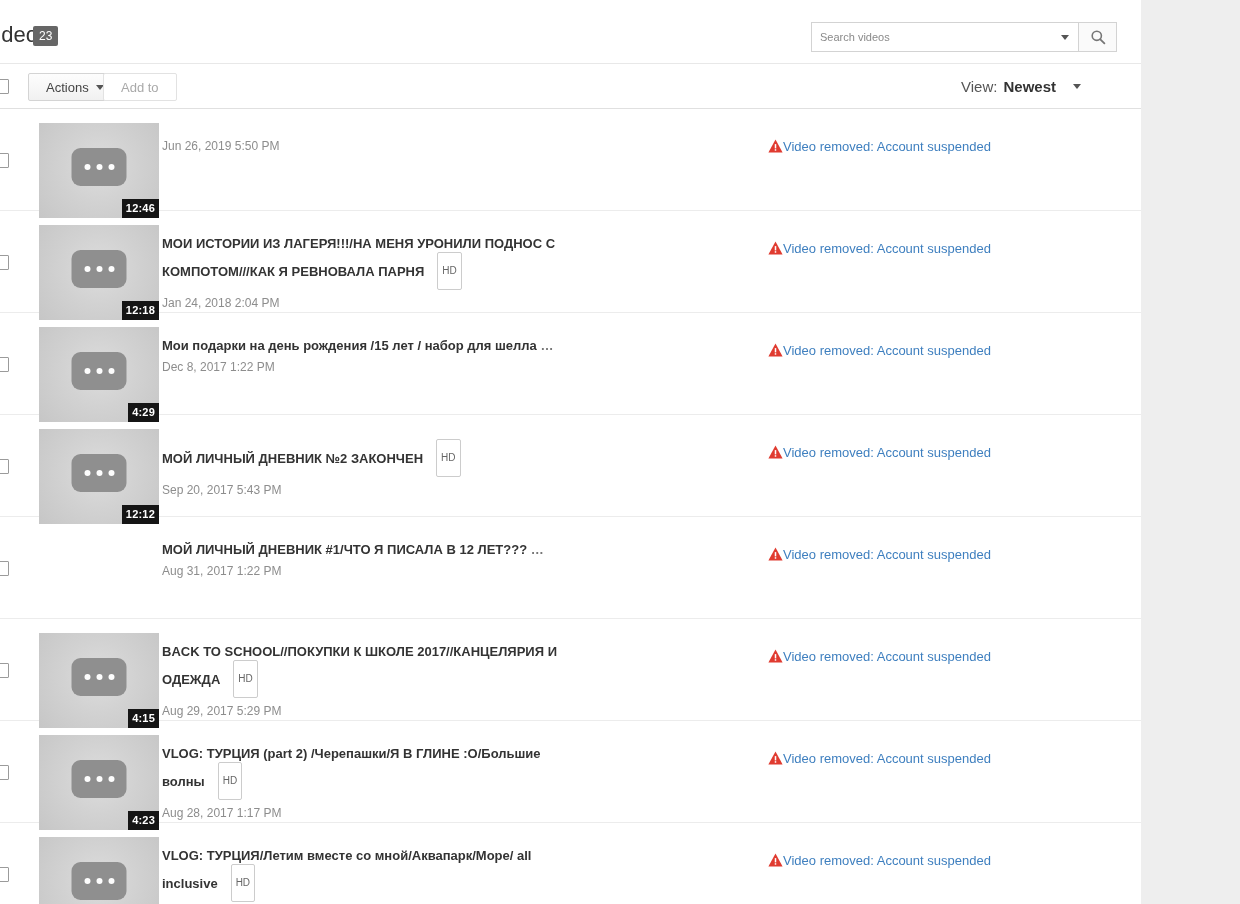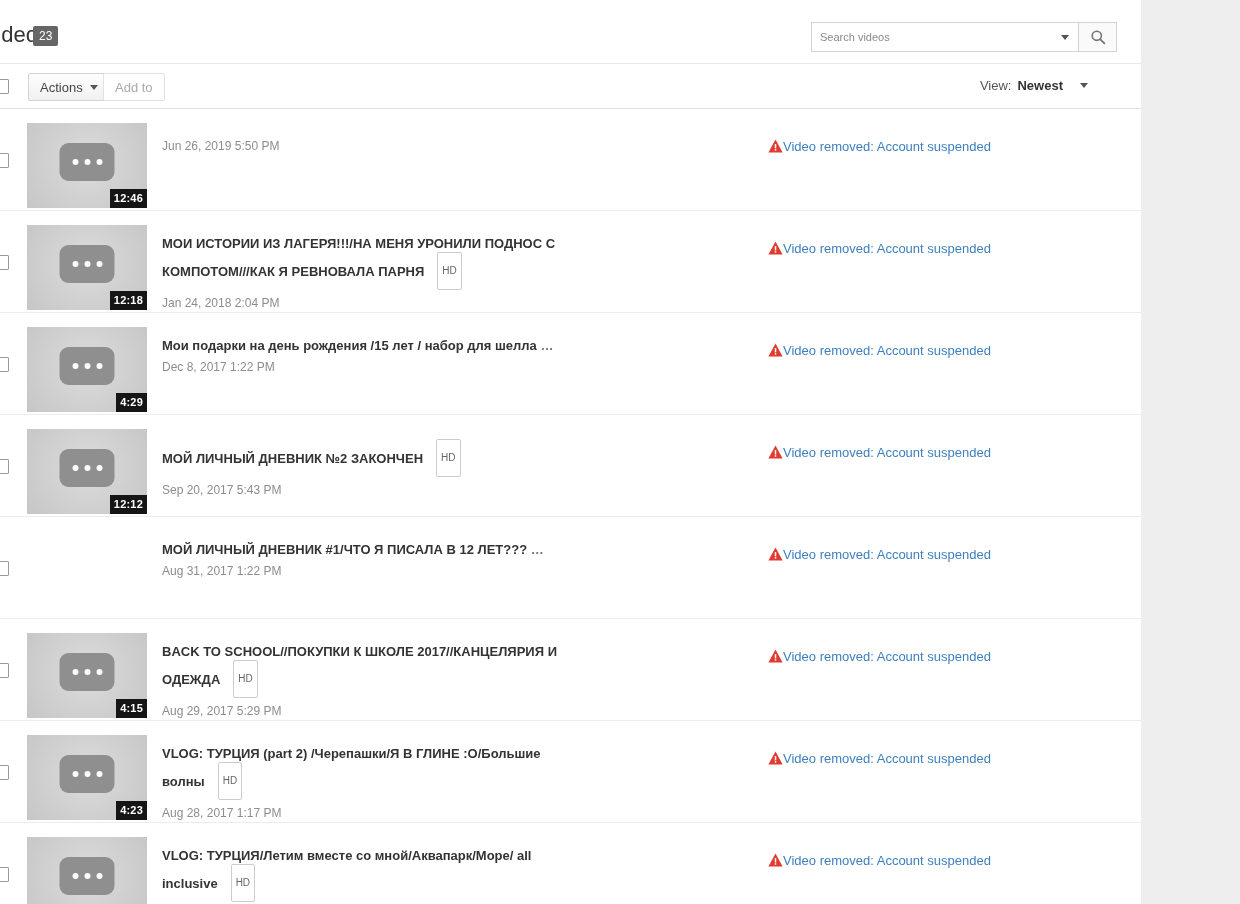--- a/index.html
+++ b/index.html
@@ -115,21 +115,21 @@
   .toolbar .cb { left: -6px; top: 15px; }
   .btn {
     position: absolute;
     height: 28px;
     border: 1px solid #d4d4d4;
     border-radius: 2px;
     background: linear-gradient(#fdfdfd, #f1f1f1);
     color: #444444;
     font-size: 13px;
     font-family: "Liberation Sans", sans-serif;
-    padding: 0 11px;
+    padding: 0 17px;
     display: flex;
     align-items: center;
     gap: 7px;
     cursor: pointer;
     white-space: nowrap;
   }
   .btn-actions { left: 28px; top: 9px; }
   .btn-addto {
     left: 103px; top: 9px;
     color: #a9a9a9;
@@ -138,25 +138,25 @@
     cursor: default;
   }
   .caret-sm {
     width: 0; height: 0;
     border-left: 4px solid transparent;
     border-right: 4px solid transparent;
     border-top: 5px solid #555555;
   }
   .view-ctl {
     position: absolute;
-    right: 53px; top: 14px;
+    right: 60px; top: 14px;
     display: flex;
     align-items: center;
     gap: 6px;
-    font-size: 13px;
+    font-size: 15px;
   }
   .view-label { color: #555555; }
   .view-value {
     color: #333333;
     font-weight: 700;
     display: flex;
     align-items: center;
     gap: 17px;
     cursor: pointer;
   }
@@ -164,24 +164,24 @@
   
   .row {
     position: relative;
     height: 102px;
     border-bottom: 1px solid #ececec;
   }
   .row .cb { left: -6px; top: 44px; }
 
   .thumb {
     position: absolute;
-    left: 27px;
+    left: 39px;
     top: 14px;
     width: 120px;
-    height: 85px;
+    height: 95px;
     background: radial-gradient(circle at 50% 46%, #dddddd 0%, #d2d2d2 45%, #c6c6c6 100%);
     overflow: hidden;
   }
   .thumb-play {
     position: absolute;
     left: 50%; top: 46%;
     transform: translate(-50%, -50%);
     width: 55px; height: 38px;
     background: #8f8f8f;
     border-radius: 9px;

